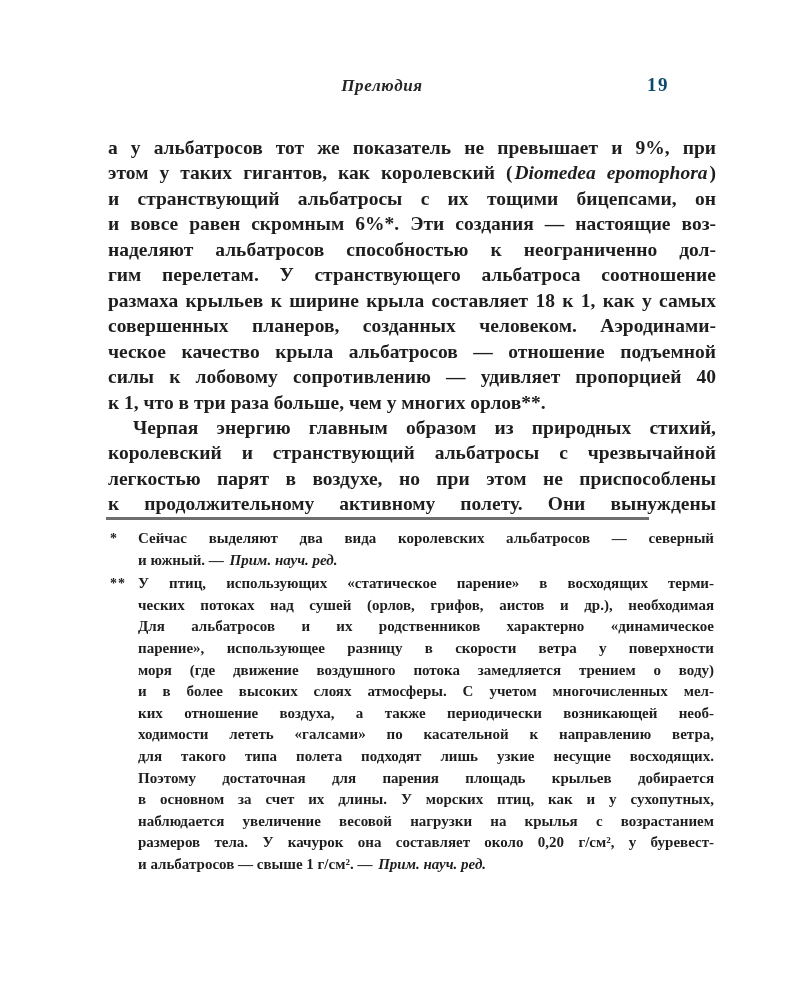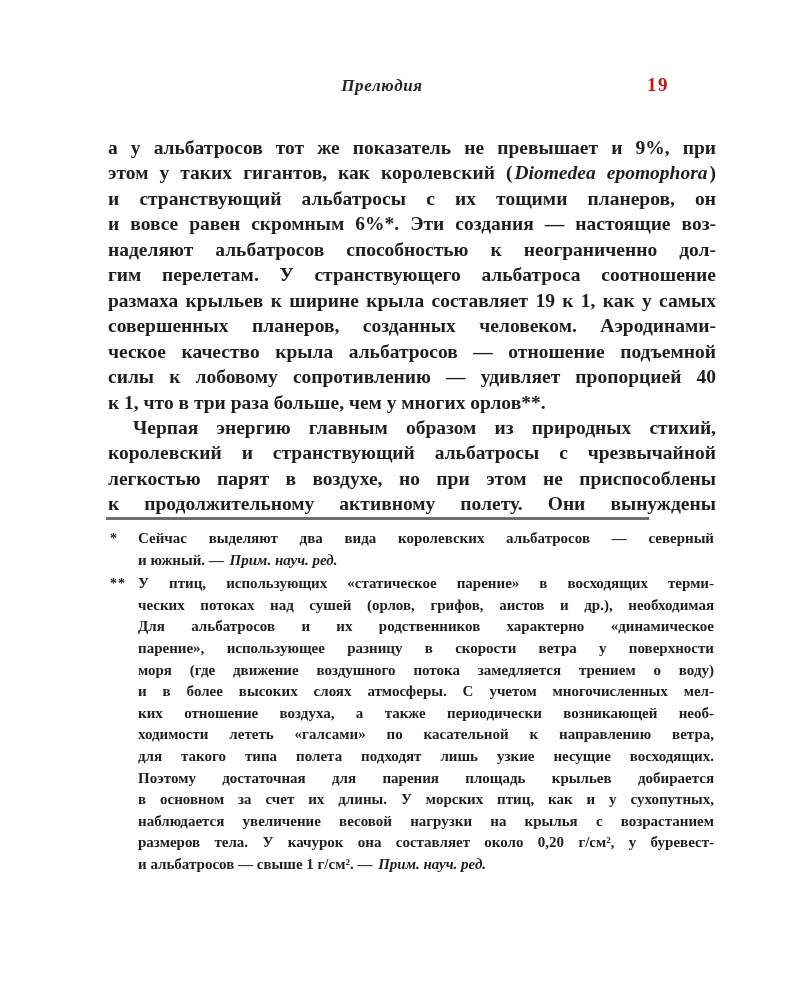--- a/index.html
+++ b/index.html
@@ -26,21 +26,21 @@
     font-style: italic;
     font-size: 17px;
     letter-spacing: 0.6px;
     color: #262626;
   }
   .folio {
     position: absolute;
     right: 49px; top: 0;
     font-size: 19px;
     letter-spacing: 1.5px;
-    color: #b91c1c;
+    color: #0c4a6e;
   }
 
   .body-text {
     position: absolute;
     top: 126px; left: 96px;
     width: 616px;
     font-size: 19.5px;
     line-height: 23.45px;
   }
 
@@ -79,25 +79,25 @@
 
   <div class="running-head">
     <span class="head-title">Прелюдия</span>
     <span class="folio">19</span>
   </div>
 
   <div class="body-text">
     <div>
         <div class="tline">а у альбатросов тот же показатель не превышает и 9%, при</div>
         <div class="tline">этом у таких гигантов, как королевский (<i>Diomedea epomophora</i>)</div>
-        <div class="tline">и странствующий альбатросы с их тощими планеров, он</div>
+        <div class="tline">и странствующий альбатросы с их тощими бицепсами, он</div>
         <div class="tline">и вовсе равен скромным 6%*. Эти создания — настоящие воз-</div>
         <div class="tline">наделяют альбатросов способностью к неограниченно дол-</div>
         <div class="tline">гим перелетам. У странствующего альбатроса соотношение</div>
-        <div class="tline">размаха крыльев к ширине крыла составляет 19 к 1, как у самых</div>
+        <div class="tline">размаха крыльев к ширине крыла составляет 18 к 1, как у самых</div>
         <div class="tline">совершенных планеров, созданных человеком. Аэродинами-</div>
         <div class="tline">ческое качество крыла альбатросов — отношение подъемной</div>
         <div class="tline">силы к лобовому сопротивлению — удивляет пропорцией 40</div>
         <div class="tline end">к 1, что в три раза больше, чем у многих орлов**.</div>
       </div>
     <div>
         <div class="tline ind">Черпая энергию главным образом из природных стихий,</div>
         <div class="tline">королевский и странствующий альбатросы с чрезвычайной</div>
         <div class="tline">легкостью парят в воздухе, но при этом не приспособлены</div>
         <div class="tline">к продолжительному активному полету. Они вынуждены</div>

